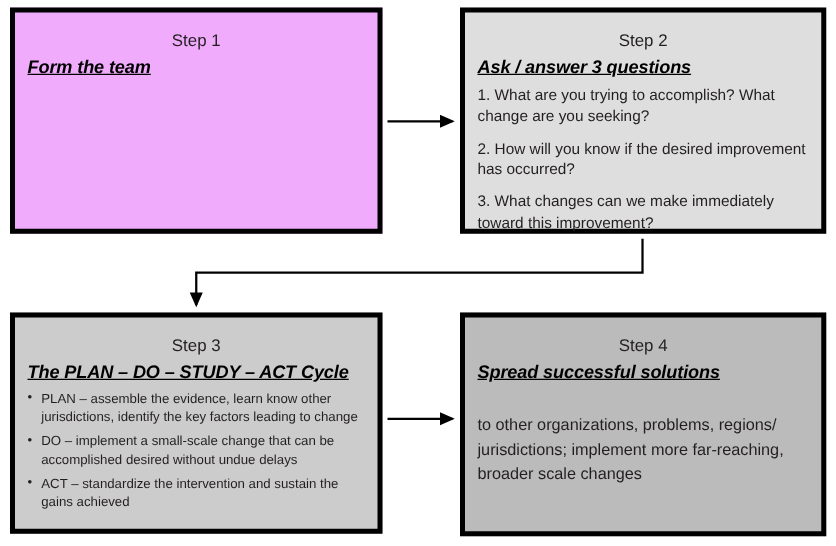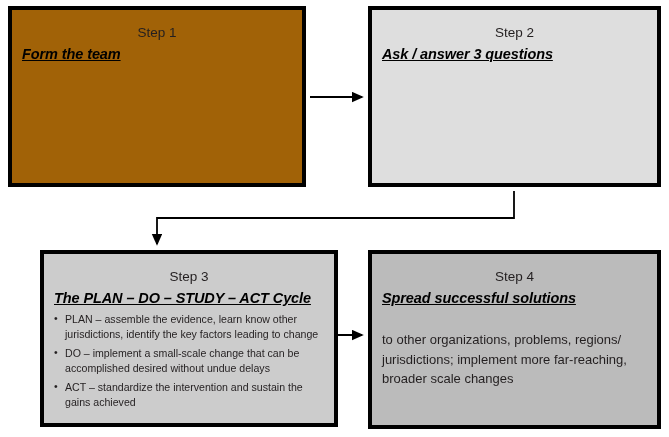--- a/index.html
+++ b/index.html
@@ -50,21 +50,21 @@
     color: #231f20;
   }
   .center-text {
     text-align: center;
   }
 
   
   #step1 {
     left: 8px; top: 6px;
     width: 298px; height: 181px;
-    background: #a16207;
+    background: #f0abfc;
   }
   #step1 .body-text {
     margin-top: 22px;
   }
 
   
   #step2 {
     left: 368px; top: 6px;
     width: 293px; height: 181px;
     background: #dedede;
@@ -79,21 +79,20 @@
     line-height: 1.36;
     margin-bottom: 9px;
     color: #231f20;
   }
 
   
   #step3 {
     left: 8px; top: 250px;
     width: 298px; height: 177px;
     background: #cccccc;
-    margin-left: 32px;
   }
   .blist {
     margin: 2px 0 0 0;
     padding: 0;
     list-style: none;
   }
   .blist li {
     position: relative;
     padding-left: 11px;
     font-size: 10.6px;
@@ -145,20 +144,25 @@
   </svg>
 
   <div class="box" id="step1">
     <div class="step-label">Step 1</div>
     <div class="step-title">Form the team</div>
   </div>
 
   <div class="box" id="step2">
     <div class="step-label">Step 2</div>
     <div class="step-title">Ask / answer 3 questions</div>
+    <ul class="qlist">
+      <li>1.  What are you trying to accomplish?  What change are you seeking?</li>
+      <li>2.  How will you know if the desired improvement has occurred?</li>
+      <li>3.  What changes can we make immediately toward this improvement?</li>
+    </ul>
   </div>
 
   <div class="box" id="step3">
     <div class="step-label">Step 3</div>
     <div class="step-title">The PLAN – DO – STUDY – ACT Cycle</div>
     <ul class="blist">
       <li>PLAN – assemble the evidence, learn know other jurisdictions, identify the key factors leading to change</li>
       <li>DO – implement a small-scale change that can be accomplished desired without undue delays</li>
       <li>ACT – standardize the intervention and sustain the gains achieved</li>
     </ul>

